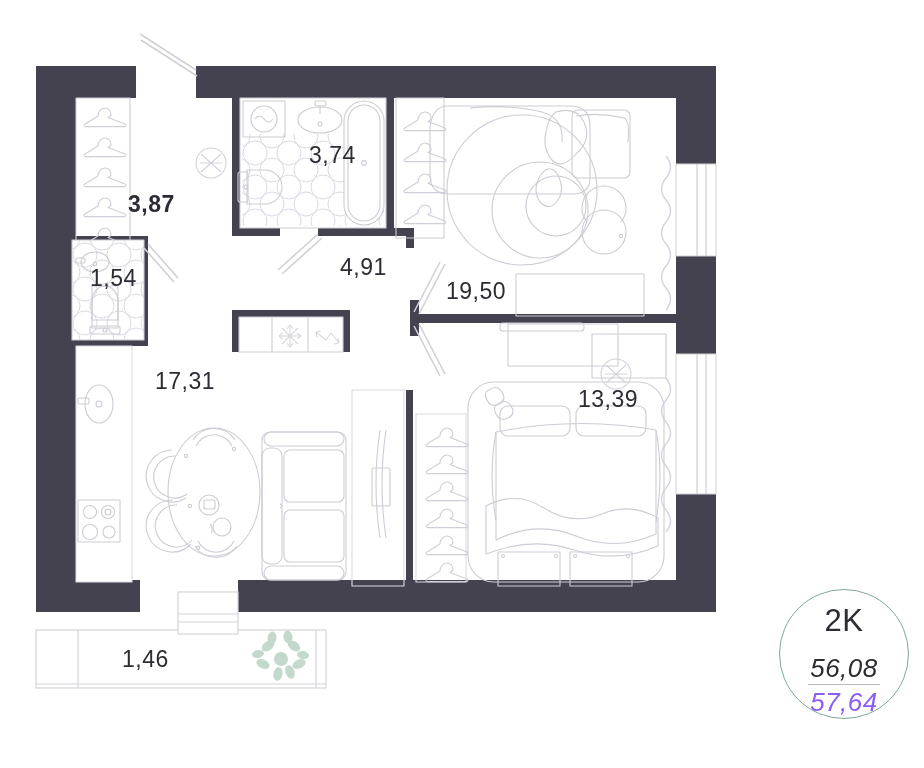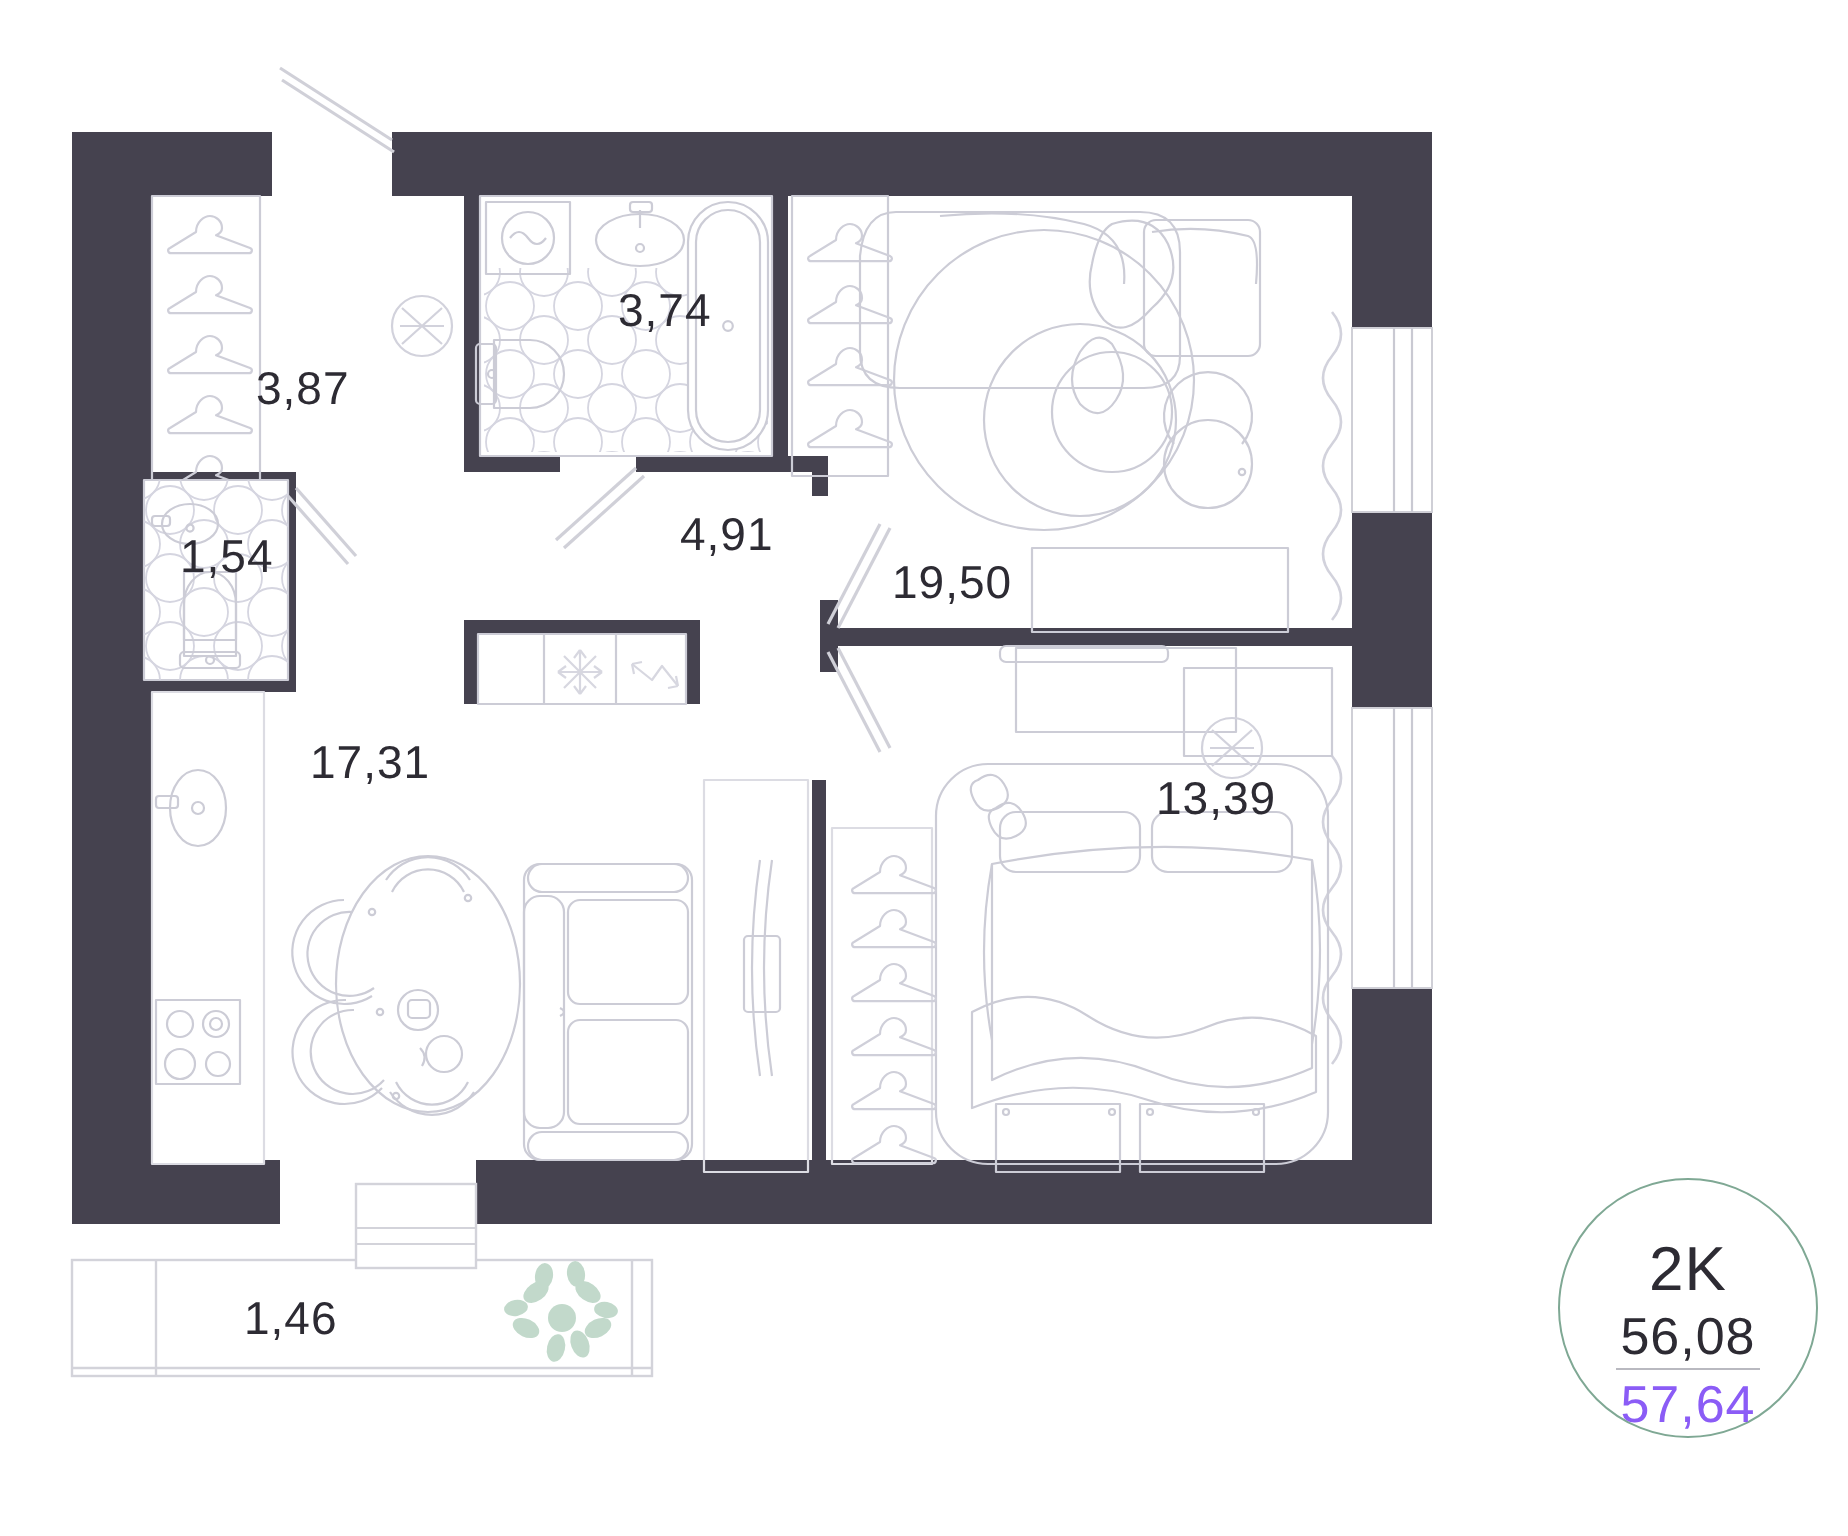--- a/index.html
+++ b/index.html
@@ -41,21 +41,22 @@
   }
   #badge .rooms{
     font-size:31px;
     color:#2d2b33;
     line-height:1.05;
     font-weight:400;
     letter-spacing:0.5px;
   }
   #badge .areas{
     display:flex;flex-direction:column;align-items:center;
-    margin-top:1px;
+    margin-top:15px;
+    font-style:italic;
   }
   #badge .total{
     font-size:26px;color:#2d2b33;line-height:1.18;
     padding:0 2px 1px 2px;
     border-bottom:1.3px solid #b9b9c0;
     letter-spacing:0.5px;
   }
   #badge .totalbal{
     font-size:26px;color:#8b5cf6;line-height:1.18;
     padding-top:2px;
@@ -400,21 +401,21 @@
           <use href="#hangerGlyph" x="440" y="509"></use>
           <use href="#hangerGlyph" x="440" y="536"></use>
           <use href="#hangerGlyph" x="440" y="563"></use>
         </g>
       </g>
 
       <use href="#fanGlyph" x="616" y="374"></use>
     </g>
   </svg>
 
-  <div class="arealabel" style="left:128px;top:183px;">3,87</div>
+  <div class="arealabel" style="left:128px;top:193px;font-weight:bold;">3,87</div>
 
   <div class="arealabel" style="left:277px;top:144px;margin-left:32px;">3,74</div>
 
   <div class="arealabel" style="left:90px;top:267px;">1,54</div>
 
   <div class="arealabel" style="left:340px;top:256px;">4,91</div>
 
   <div class="arealabel" style="left:446px;top:280px;">19,50</div>
 
   <div class="arealabel" style="left:155px;top:370px;">17,31</div>

